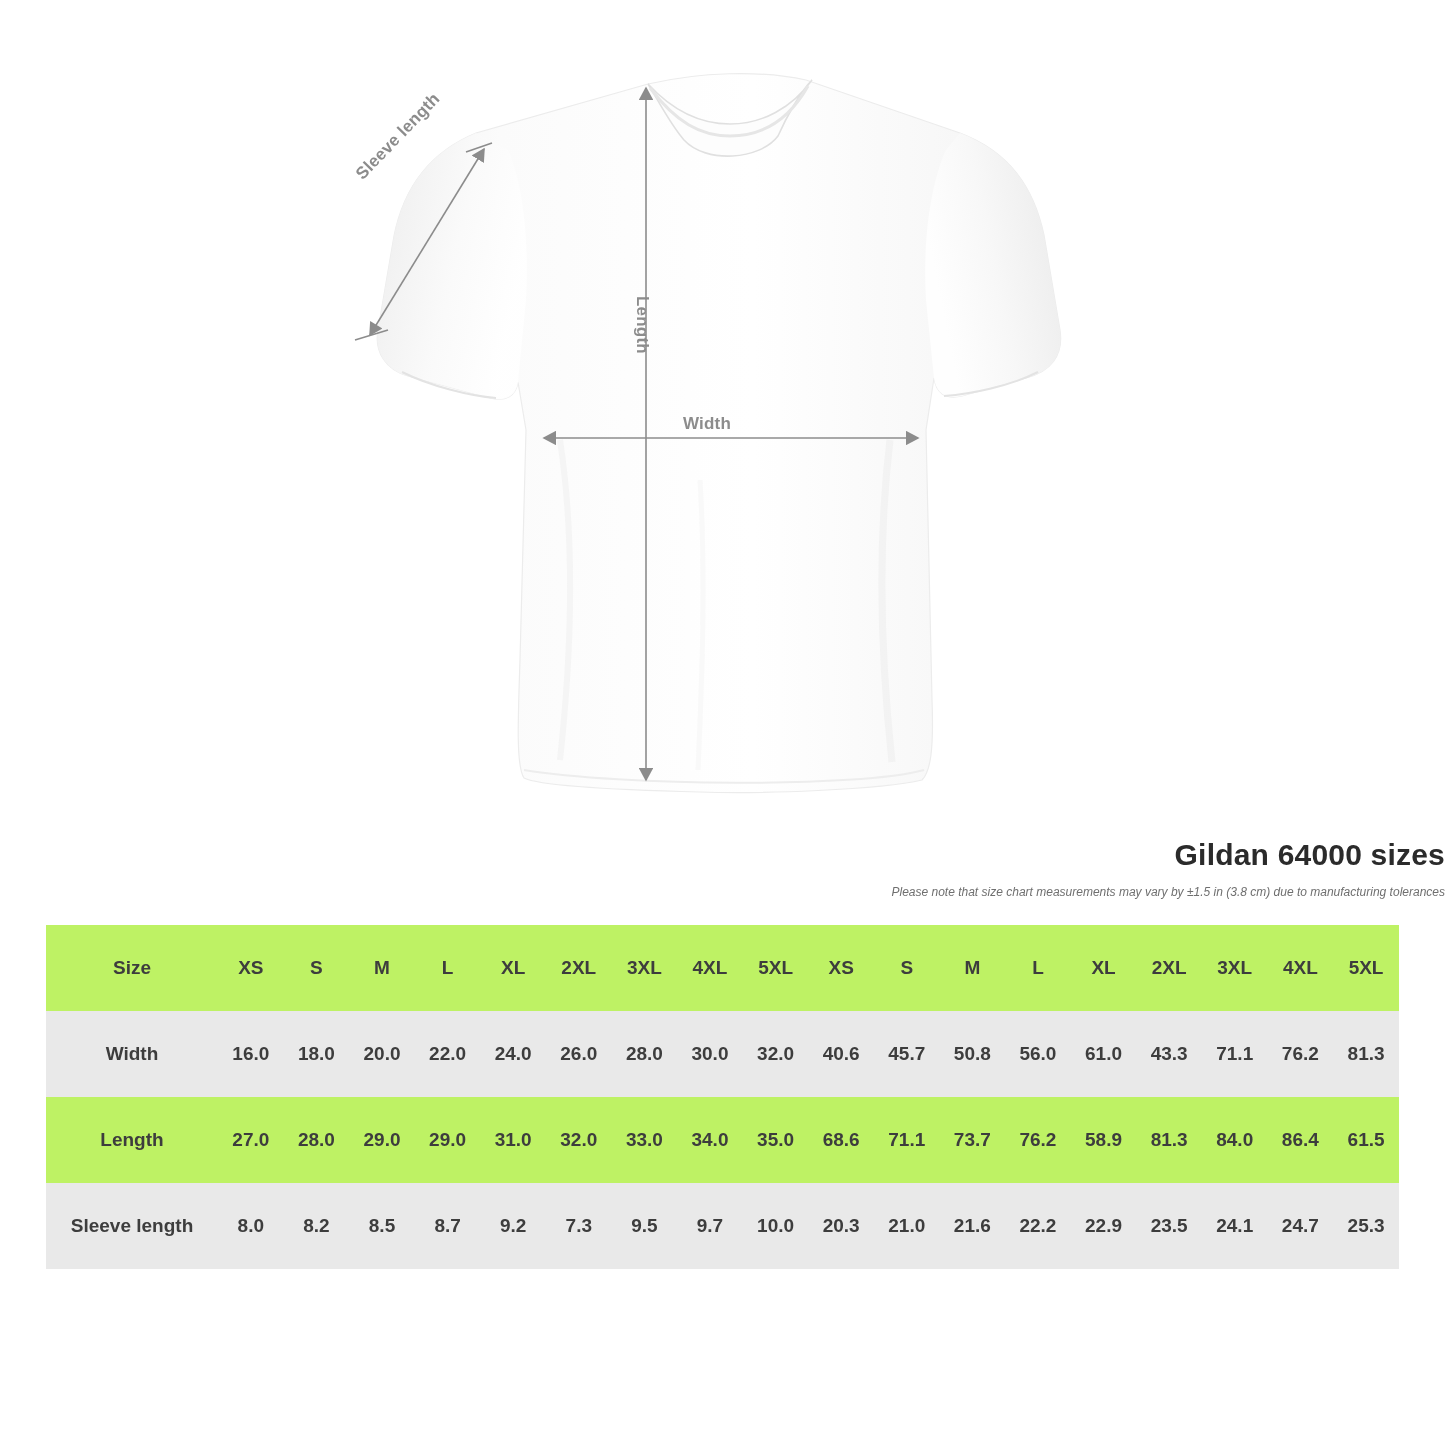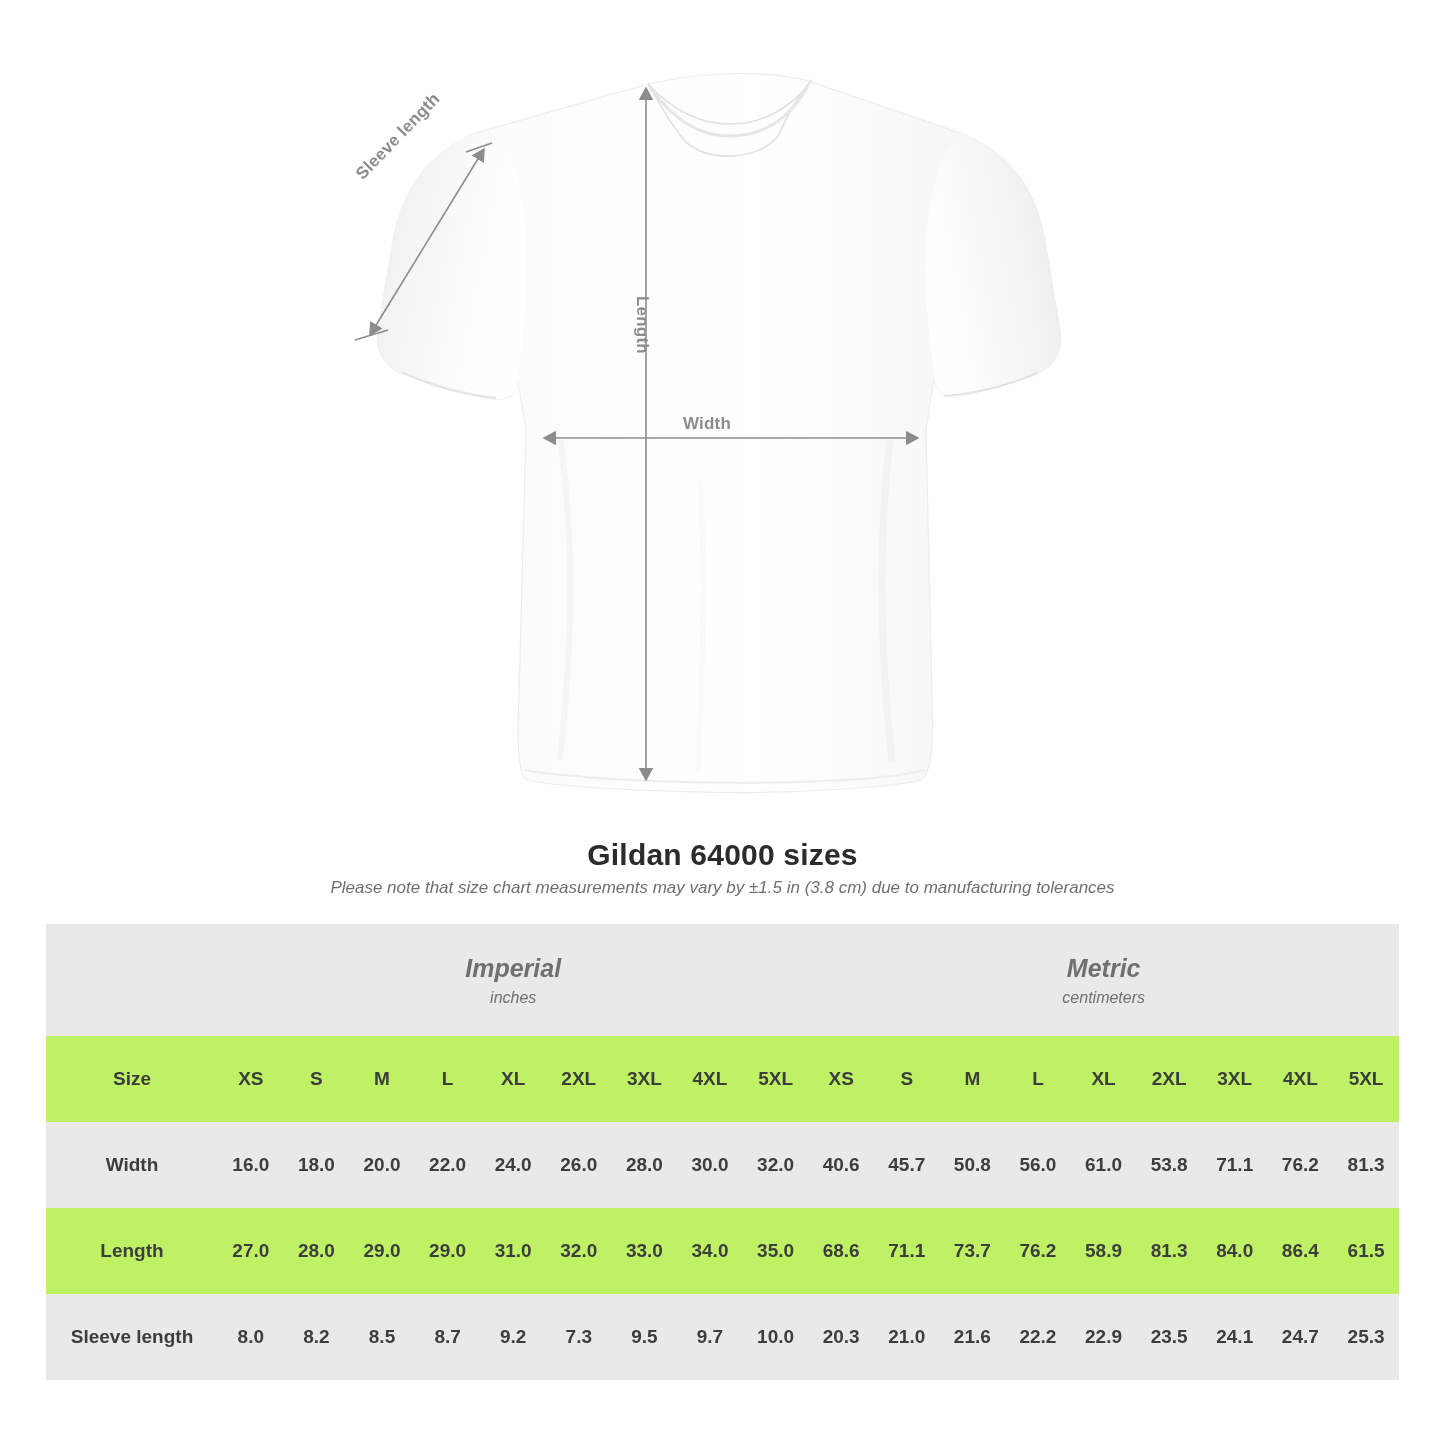--- a/index.html
+++ b/index.html
@@ -49,34 +49,34 @@
     white-space: nowrap;
   }
   .annot-width {
     left: 683px;
     top: 414px;
     white-space: nowrap;
   }
 
   
   .title-block {
-    text-align: center;
+    text-align: right;
     margin-top: 8px;
   }
   .chart-title {
     font-size: 30px;
     font-weight: bold;
     color: #2b2b2b;
     letter-spacing: 0.2px;
   }
   .chart-note {
-    font-size: 17px;
+    font-size: 12px;
     font-style: italic;
     color: #6f6f6f;
-    margin-top: 6px;
+    margin-top: 13px;
   }
 
   
   .table-wrap {
     margin: 26px 46px 0 46px;
   }
   table.size-table {
     border-collapse: collapse;
     width: 1353px;
     table-layout: fixed;
@@ -235,31 +235,20 @@
         <col class="col-cell">
         <col class="col-cell">
         <col class="col-cell">
         <col class="col-cell">
       <col class="col-cell">
         <col class="col-cell">
         <col class="col-cell">
         <col class="col-cell">
     </colgroup>
     <tbody>
-      <tr class="unit-head">
-        <td></td>
-        <td colspan="9">
-          <div class="unit-name">Imperial</div>
-          <div class="unit-sub">inches</div>
-        </td>
-        <td colspan="9">
-          <div class="unit-name">Metric</div>
-          <div class="unit-sub">centimeters</div>
-        </td>
-      </tr>
 
       <tr class="hdr-row row-plain">
         <td class="rowlabel">Size</td>
         <td>XS</td>
         <td>S</td>
         <td>M</td>
         <td>L</td>
         <td>XL</td>
         <td>2XL</td>
         <td>3XL</td>
@@ -285,21 +274,21 @@
         <td>24.0</td>
         <td>26.0</td>
         <td>28.0</td>
         <td>30.0</td>
         <td>32.0</td>
         <td>40.6</td>
         <td>45.7</td>
         <td>50.8</td>
         <td>56.0</td>
         <td>61.0</td>
-        <td>53.8</td>
+        <td>43.3</td>
         <td>71.1</td>
         <td>76.2</td>
         <td>81.3</td>
       </tr>
 
       <tr class="data-row row-plain">
         <td class="rowlabel">Length</td>
         <td>27.0</td>
         <td>28.0</td>
         <td>29.0</td>

